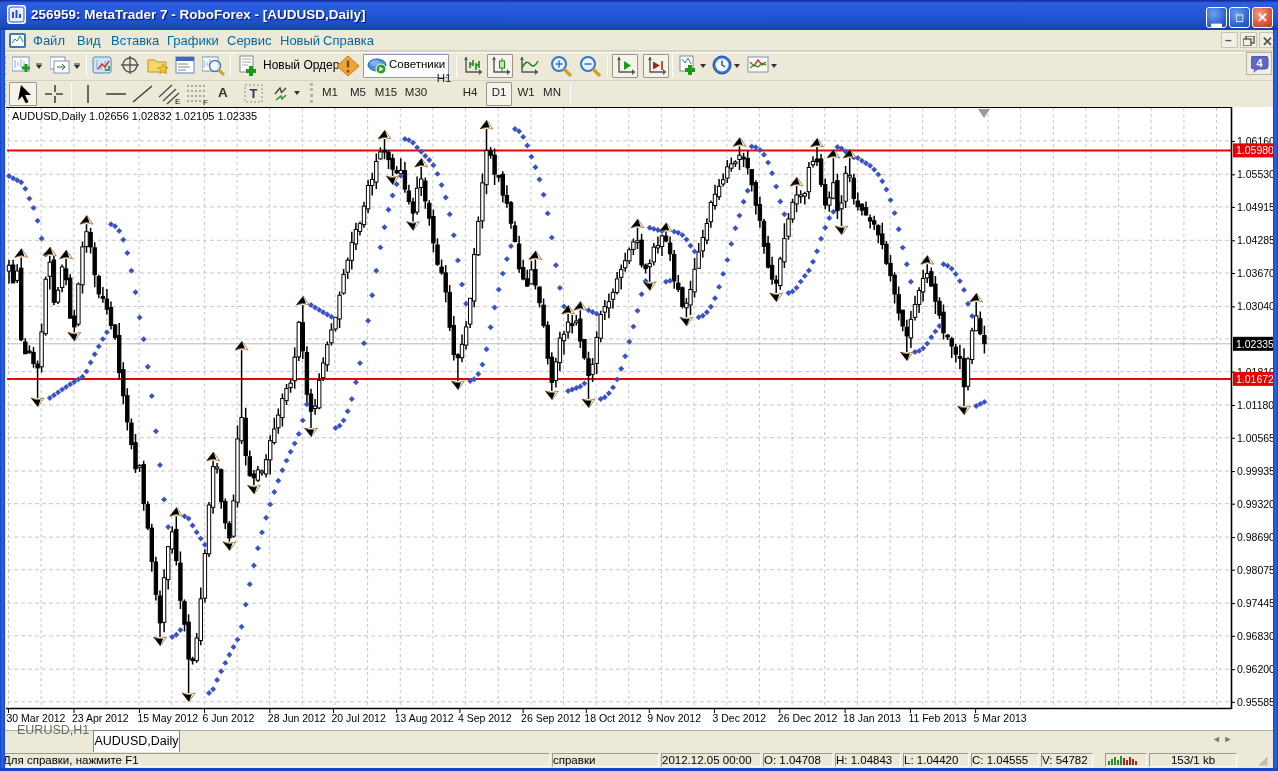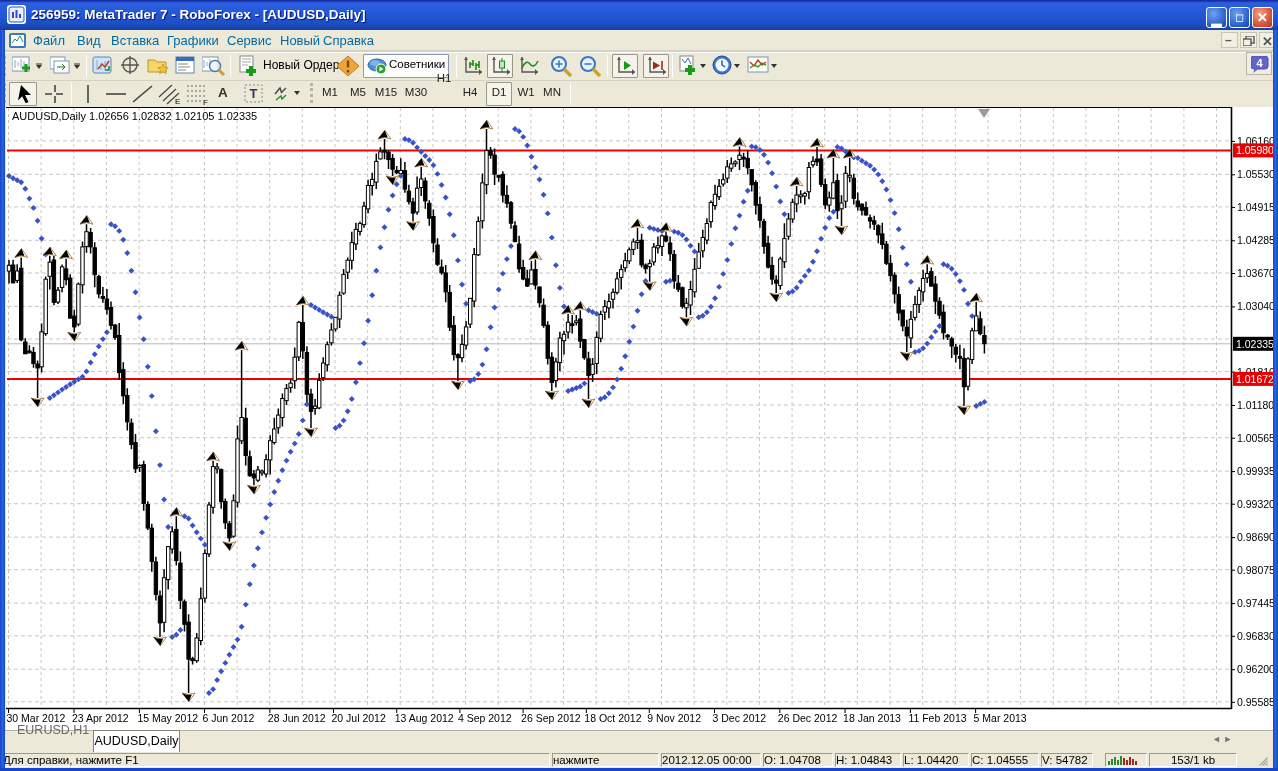--- a/index.html
+++ b/index.html
@@ -977,21 +977,21 @@
     <text x="902.4" y="615" font-family="Liberation Sans, sans-serif" font-size="10.5" fill="#000">11 Feb 2013</text>
     <path d="M969.6,602v4" stroke="#000" stroke-width="1"></path>
     <text x="967.6" y="615" font-family="Liberation Sans, sans-serif" font-size="10.5" fill="#000">5 Mar 2013</text>
   </svg>
 <div id="tabbar" class="abs"></div>
  <div id="tab1" class="abs" style="left:17px">EURUSD,H1</div>
  <div id="tab0" class="abs">AUDUSD,Daily</div>
  <div class="abs" style="left:1212px;top:734px;font-size:9px;color:#777">◄ ►</div>
 <div id="statusbar" class="abs"></div>
  <div class="abs cell" style="left:2px;width:548px">Для справки, нажмите F1</div>
- <div class="abs cell" style="left:552px;width:107px">нажмите</div>
+ <div class="abs cell" style="left:552px;width:107px">справки</div>
  <div class="abs cell" style="left:661px;width:100px">2012.12.05 00:00</div>
  <div class="abs cell" style="left:763px;width:70px">O: 1.04708</div>
  <div class="abs cell" style="left:835px;width:66px">H: 1.04843</div>
  <div class="abs cell" style="left:903px;width:66px">L: 1.04420</div>
  <div class="abs cell" style="left:971px;width:68px">C: 1.04555</div>
  <div class="abs cell" style="left:1041px;width:52px">V: 54782</div>
  <div class="abs cell" style="left:1105px;width:42px;padding:0"><svg width="40" height="12">
       <g fill="#2a8a2a">
         <rect x="2" y="7" width="2" height="4"></rect>
         <rect x="5" y="5" width="2" height="6"></rect>

